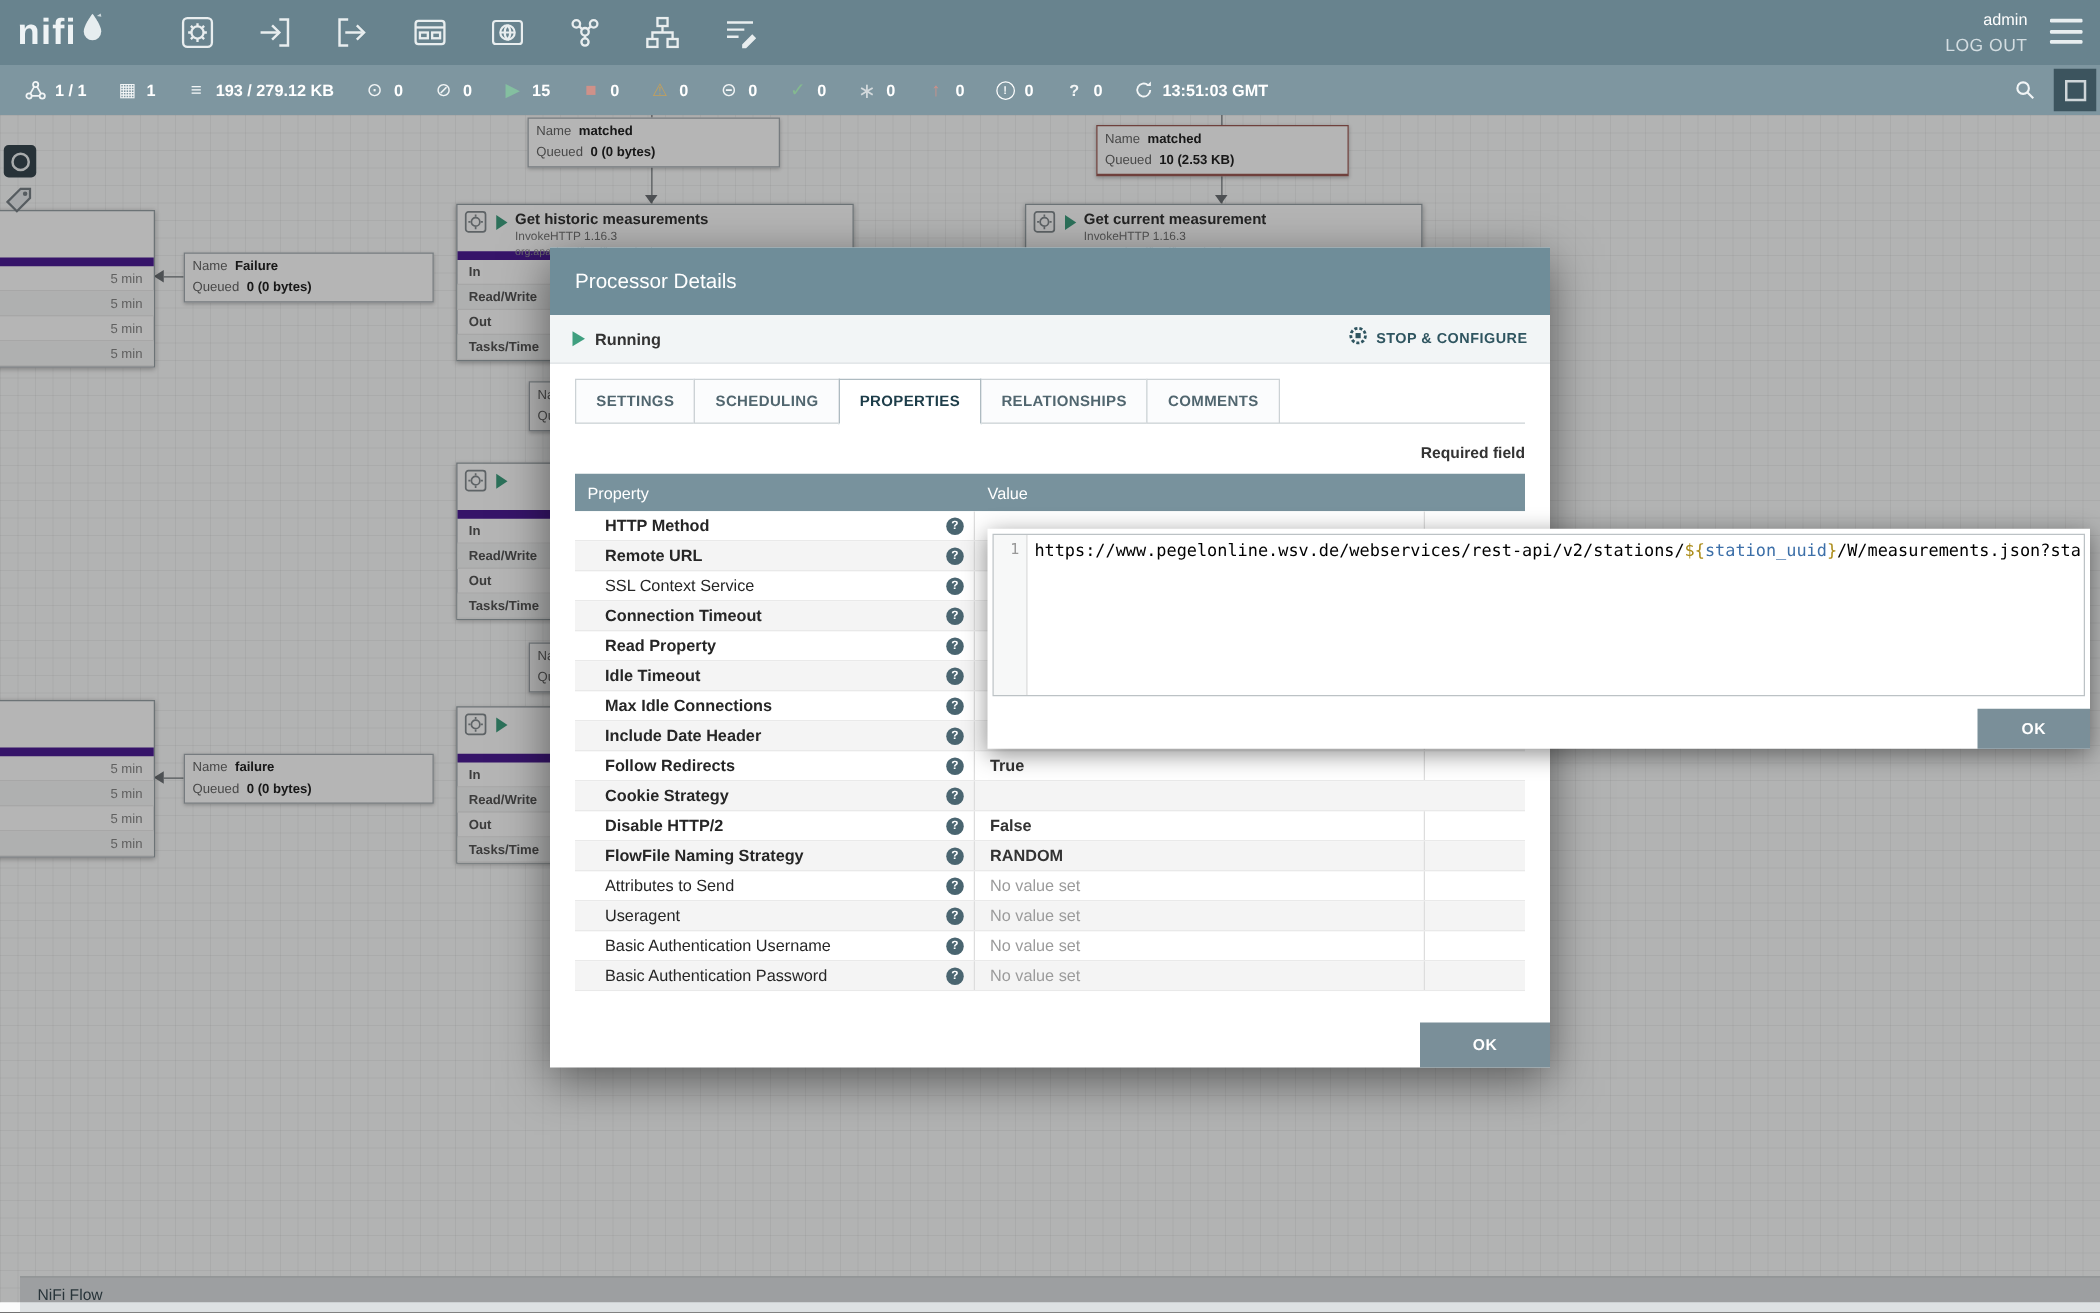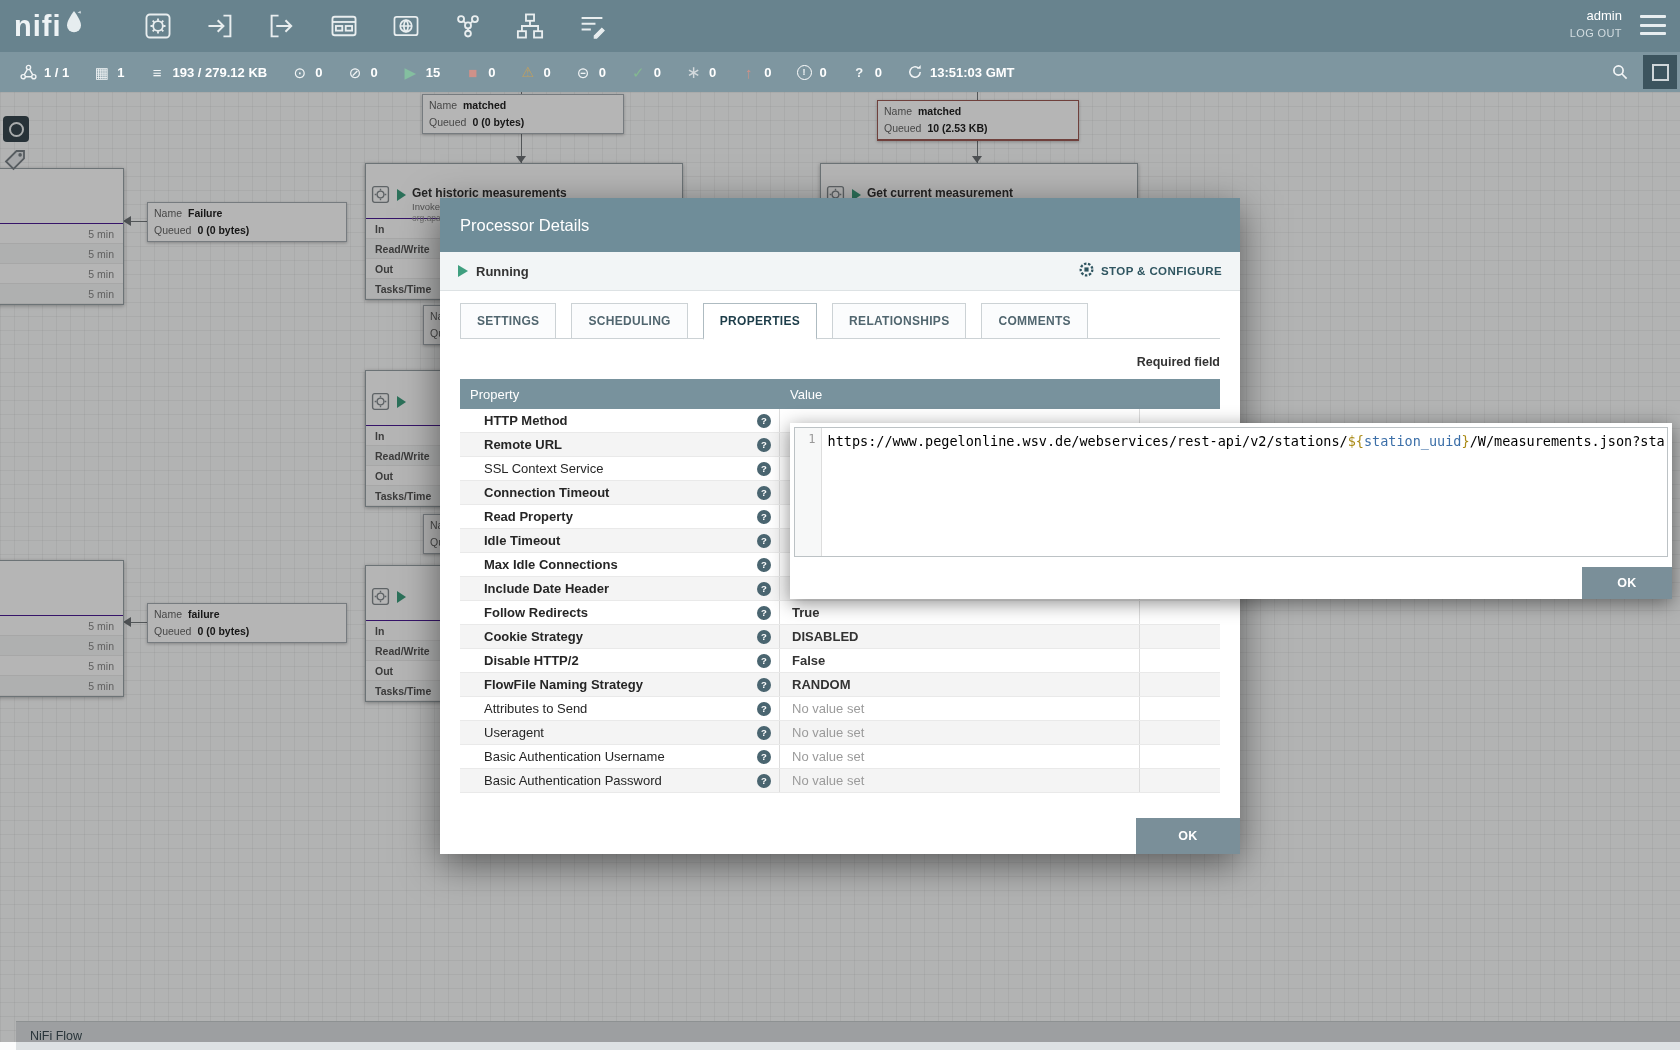--- a/index.html
+++ b/index.html
@@ -9,21 +9,21 @@
   
   .topbar{position:absolute;left:0;top:0;width:100%;height:52px;background:#68838e;
           display:flex;align-items:center;z-index:5;}
   .logo{display:flex;align-items:center;margin-left:14px;}
   .logo-text{color:#eef3f5;font-size:29px;font-weight:700;letter-spacing:1px;line-height:1;}
   .logo-drop{margin-left:2px;margin-top:-4px;}
   .toolbar{display:flex;align-items:center;margin-left:58px;gap:30px;}
   .tool{width:32px;height:32px;display:flex;align-items:center;justify-content:center;cursor:grab;opacity:.95;}
   .user-area{position:absolute;right:58px;top:7px;text-align:right;line-height:1.45;}
   .user-name{color:#fff;font-size:13px;}
-  .logout{color:#d3dde1;font-size:11px;letter-spacing:.4px;cursor:pointer;}
+  .logout{color:#d3dde1;font-size:14px;letter-spacing:.4px;cursor:pointer;}
   .hamburger{position:absolute;right:14px;top:15px;width:26px;height:20px;display:flex;
              flex-direction:column;justify-content:space-between;cursor:pointer;}
   .hamburger span{display:block;height:3px;background:#e8eef0;border-radius:1px;}
 
   
   .statusbar{position:absolute;left:0;top:52px;width:100%;height:40px;background:#7e96a0;
              display:flex;align-items:center;color:#fff;z-index:5;}
   .sitem{display:flex;align-items:center;gap:7px;margin-left:24px;white-space:nowrap;}
   .sitem:first-child{margin-left:20px;}
   .sval{font-size:13px;font-weight:600;}
@@ -53,21 +53,21 @@
 
   .qlabel{position:absolute;background:#fff;border:1px solid #a6aeb3;z-index:3;
           box-shadow:0 1px 3px rgba(0,0,0,.25);font-size:10.5px;padding:2px 0;}
   .qlabel .lrow{display:flex;gap:6px;padding:1px 6px;line-height:1.45;}
   .qlabel .k{color:#666;}
   .qlabel .v{color:#222;font-weight:600;}
   .qlabel.selected{border-color:#9d5b55;border-bottom:2px solid #9d5b55;}
 
   .proc{position:absolute;background:#fff;border:1px solid #99a2a7;z-index:2;
         box-shadow:0 1px 4px rgba(0,0,0,.3);}
-  .proc-head{display:flex;align-items:flex-start;padding:19px 5px 2px;height:33px;border-bottom:1px solid #4c1d95;}
+  .proc-head{display:flex;align-items:flex-start;padding:2px 5px 2px;height:33px;border-bottom:7px solid #4c1d95;}
   .proc-ico{margin-top:2px;}
   .proc-play{width:0;height:0;border-left:9px solid #3f9f7f;border-top:6px solid transparent;
              border-bottom:6px solid transparent;margin:6px 6px 0 7px;}
   .proc-titles{overflow:hidden;}
   .proc-title{font-size:12px;font-weight:700;color:#333;line-height:1.15;white-space:nowrap;}
   .proc-sub{font-size:9.5px;color:#777;line-height:1.25;white-space:nowrap;}
   .proc-org{font-size:8.5px;color:#9a9a9a;line-height:1.2;white-space:nowrap;}
   .proc-stats{display:block;}
   .srow{display:flex;align-items:center;height:19px;border-bottom:1px solid #ececec;
         padding:0 9px;font-size:10.5px;}
@@ -90,21 +90,21 @@
   .modal-header{height:54px;background:#6f8d99;display:flex;align-items:center;}
   .modal-title{color:#fff;font-size:16.5px;font-weight:400;margin-left:20px;}
   .modal-status{height:38px;background:#f2f5f6;border-bottom:1px solid #dde2e4;
                 display:flex;align-items:center;padding:0 18px;}
   .run-tri{width:0;height:0;border-left:10px solid #3f9f7f;border-top:6.5px solid transparent;
            border-bottom:6.5px solid transparent;margin-right:8px;}
   .state-label{font-size:13px;color:#333;font-weight:600;}
   .stop-config{margin-left:auto;display:flex;align-items:center;gap:6px;cursor:pointer;}
   .stop-config .txt{font-size:11.5px;font-weight:700;letter-spacing:.4px;color:#2f5560;}
 
-  .tabsbar{position:relative;margin:12px 20px 0;display:flex;gap:16px;}
+  .tabsbar{position:relative;margin:12px 20px 0;display:flex;}
   .tabsbar::after{content:"";position:absolute;left:0;right:0;bottom:0;height:1px;background:#ccd2d5;}
   .tab{position:relative;z-index:1;padding:10px 16px;font-size:12px;font-weight:700;
        letter-spacing:.3px;color:#51666f;background:#fbfcfd;border:1px solid #ccd2d5;
        margin-right:-1px;cursor:pointer;}
   .tab.selected{background:#fff;color:#1d3d49;border-color:#aebbc1;border-bottom:2px solid #fff;
                 margin-bottom:-1px;z-index:2;}
 
   .required-note{margin:16px 20px 0;font-size:12.5px;font-weight:600;color:#333;text-align:right;}
 
   .ptable{margin:10px 20px 0;}
@@ -677,21 +677,20 @@
               <span class="help">?</span>
             </div>
             <div class="cell-val set">True</div>
             <div class="cell-extra"></div>
           </div>
         <div class="trow alt">
             <div class="cell-prop req">
               <span class="pname">Cookie Strategy</span>
               <span class="help">?</span>
             </div>
-            <div class="cell-val set">DISABLED</div>
             <div class="cell-extra"></div>
           </div>
         <div class="trow">
             <div class="cell-prop req">
               <span class="pname">Disable HTTP/2</span>
               <span class="help">?</span>
             </div>
             <div class="cell-val set">False</div>
             <div class="cell-extra"></div>
           </div>

